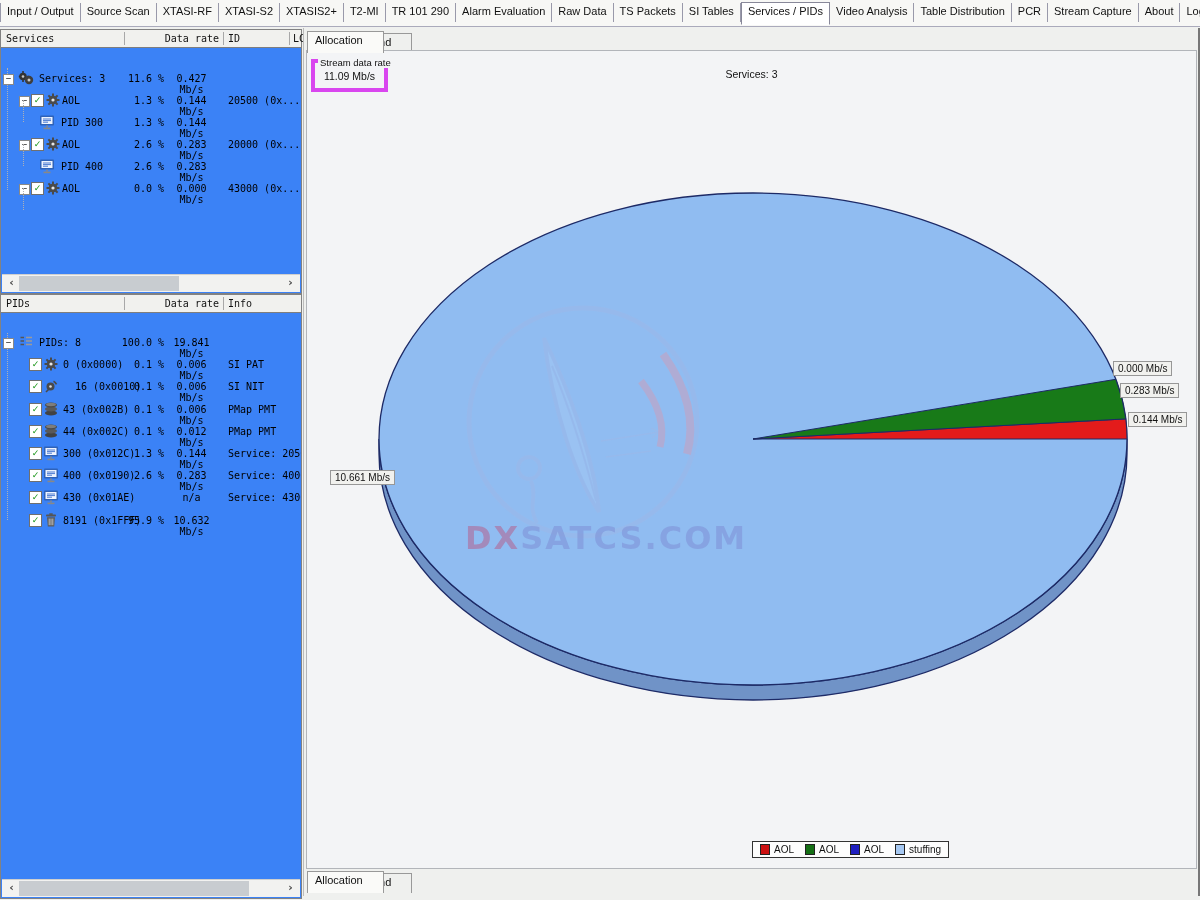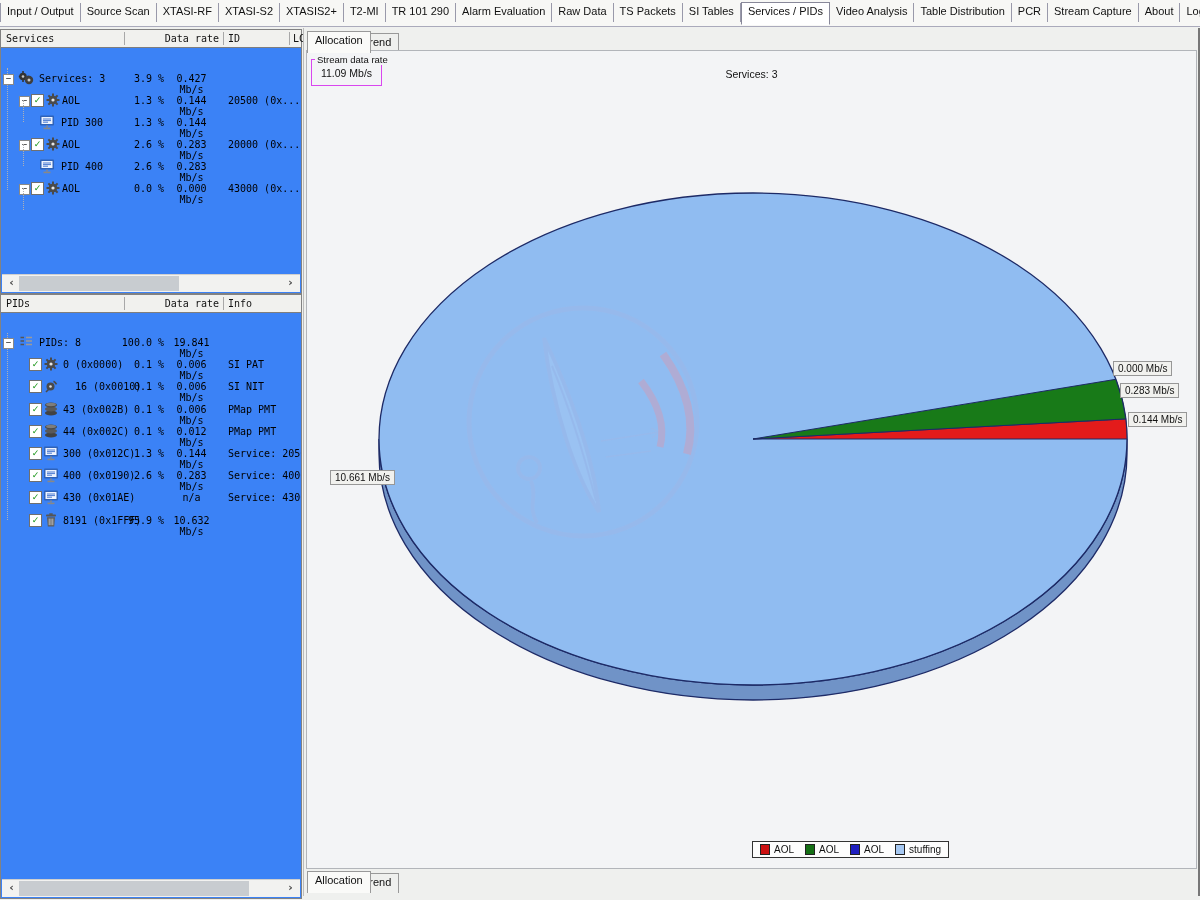--- a/index.html
+++ b/index.html
@@ -22,24 +22,24 @@
   .rid{position:absolute;left:227px;top:6px;width:74px;white-space:nowrap;overflow:hidden}
   .icn{position:absolute;top:3px;width:16px;height:16px}
   .cb{position:absolute;top:5px;width:11px;height:11px;border:1px solid #6f6f6f;background:#fff;color:#179417;font:bold 9px/11px "DejaVu Sans",sans-serif;text-align:center}
   .exp{position:absolute;top:7px;width:9px;height:9px;border:1px solid #888;background:#fff;color:#222;font:9px/7px "DejaVu Sans Mono",monospace;text-align:center}
   .dots{position:absolute;width:0;border-left:1px dotted #b0b0b0}
   .hscroll{position:absolute;left:1px;right:1px;height:17px;background:#f2f2f0;border-top:1px solid #cfcfcf}
   .sarr{position:absolute;top:1px;width:15px;height:15px;color:#444;font:bold 11px/14px "DejaVu Sans",sans-serif;text-align:center}
   .sthumb{position:absolute;top:1px;height:15px;background:#c8ccd0}
   
   .rpanel{position:absolute;left:303px;top:28px;width:894px;height:868px;background:#eff0ee;border-right:2px solid #777;border-left:1px solid #bbb}
-  .rtab{position:absolute;height:17px;padding:2px 7px 0 7px;font-size:11px;color:#111;background:#eff0ee;border:1px solid #999;border-bottom:none}
+  .rtab{position:absolute;height:17px;padding:2px 20px 0 7px;font-size:11px;color:#111;background:#eff0ee;border:1px solid #999;border-bottom:none}
   .rtab.active{background:#fafaf8;height:19px;z-index:3}
   .chart-area{position:absolute;left:2px;top:22px;width:889px;height:817px;background:#f3f4f6;border:1px solid #b2b5ba}
-  .groupbox{position:absolute;left:4px;top:8px;width:69px;height:25px;border:1px solid #d946ef}
+  .groupbox{position:absolute;left:4px;top:8px;width:69px;height:25px;border:4px solid #d946ef}
   .gb-label{position:absolute;left:3px;top:-6px;background:#f3f4f6;padding:0 2px;font-size:9.5px;color:#111;white-space:nowrap}
   .gb-value{position:absolute;left:0;right:0;top:7px;text-align:center;font-size:10.5px;color:#111}
   .chart-title{position:absolute;left:0;top:17px;width:100%;text-align:center;font-size:10.5px;color:#111}
   .pielabel{position:absolute;font-size:10px;color:#111;background:#f1f1ee;border:1px solid #979797;padding:1px 4px;white-space:nowrap}
   .legend{position:absolute;left:445px;top:790px;display:flex;gap:11px;align-items:center;background:#fdfdfd;border:1px solid #333;padding:2px 7px;font-size:10px;color:#111}
   .lg-item{display:flex;align-items:center;gap:4px}
   .lg-sw{width:8px;height:9px;border:1px solid #222;display:inline-block}
   .wm{position:absolute;left:0;top:0;width:889px;height:817px;pointer-events:none;opacity:.5}
   .wm-text{position:absolute;left:158px;top:468px;font:bold 32px "DejaVu Sans",sans-serif;letter-spacing:2px;pointer-events:none;opacity:.55}
   .wm-dx{color:#b4628f}.wm-rest{color:#7e90d6}
@@ -109,21 +109,21 @@
     <span class="hc" style="left:292px">LC</span>
   </div>
   <div class="tree">
     <div class="dots" style="left:6px;top:20px;height:122px"></div>
     <div class="trow" style="top:19px">
       <span class="exp" style="left:2px">−</span>
       <svg class="icn" style="left:17px" viewBox="0 0 16 16">
           <use href="#i-gears"></use>
         </svg>
       <span class="lbl" style="left:38px">Services: 3</span>
-      <span class="pct">3.9 %</span>
+      <span class="pct">11.6 %</span>
       <span class="rate">0.427 Mb/s</span>
     </div>
     <div class="trow" style="top:41px">
       <span class="exp" style="left:18px">−</span>
       <span class="cb" style="left:30px">✓</span>
       <svg class="icn" style="left:44px" viewBox="0 0 16 16">
           <use href="#i-gear"></use>
         </svg>
       <span class="lbl" style="left:61px">AOL</span>
       <span class="pct">1.3 %</span>
@@ -306,20 +306,21 @@
     <svg class="wm" viewBox="0 0 889 817">
       <circle cx="276" cy="371" r="114" fill="none" stroke="#9db8e8" stroke-width="5"></circle>
       <path d="M 237 287 C 260 335 287 405 292 461 C 268 425 245 355 237 287 Z" fill="rgba(255,255,255,0.18)" stroke="#9db8e8" stroke-width="4"></path>
       <path d="M 245 315 C 266 365 280 415 289 450" fill="none" stroke="#9db8e8" stroke-width="2"></path>
       <circle cx="222" cy="417" r="11" fill="none" stroke="#9db8e8" stroke-width="4"></circle>
       <path d="M 224 430 C 231 445 220 455 230 472" fill="none" stroke="#9db8e8" stroke-width="4"></path>
       <path d="M 294 390 L 352 381 M 299 406 L 344 400 M 352 381 l -8 -4 M 352 381 l -7 6" fill="none" stroke="#9db8e8" stroke-width="1.6"></path>
       <path d="M 356 303 Q 393 355 380 403" fill="none" stroke="#cf9db8" stroke-width="8"></path>
       <path d="M 334 330 Q 361 365 353 396" fill="none" stroke="#cf9db8" stroke-width="7"></path>
     </svg>
+    <div class="wm-text"><span class="wm-dx">DX</span><span class="wm-rest">SATCS.COM</span></div>
 
     <div class="pielabel" style="left:806px;top:310px">0.000 Mb/s</div>
     <div class="pielabel" style="left:813px;top:332px">0.283 Mb/s</div>
     <div class="pielabel" style="left:821px;top:361px">0.144 Mb/s</div>
     <div class="pielabel" style="left:23px;top:419px">10.661 Mb/s</div>
 
     <div class="legend">
       <span class="lg-item">
           <span class="lg-sw" style="background: rgb(204, 17, 17);"></span>
           <span>AOL</span>

